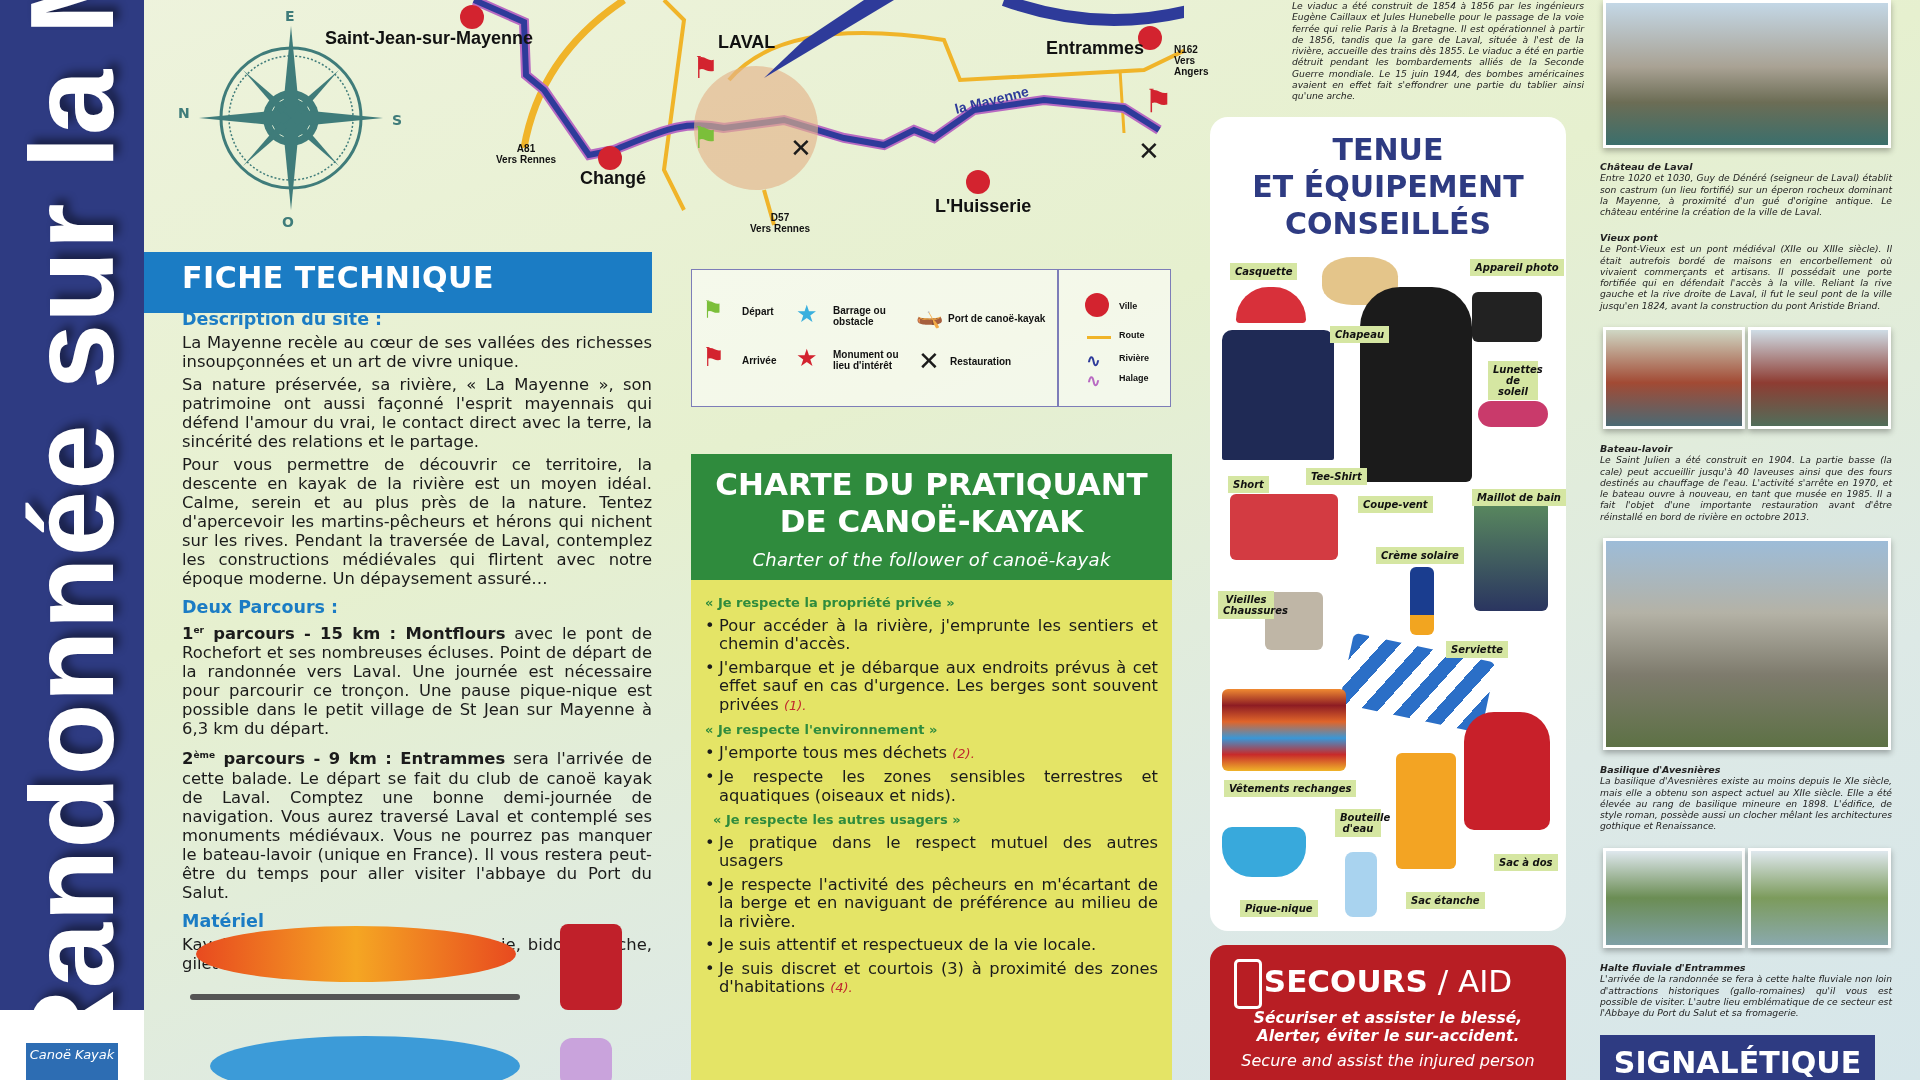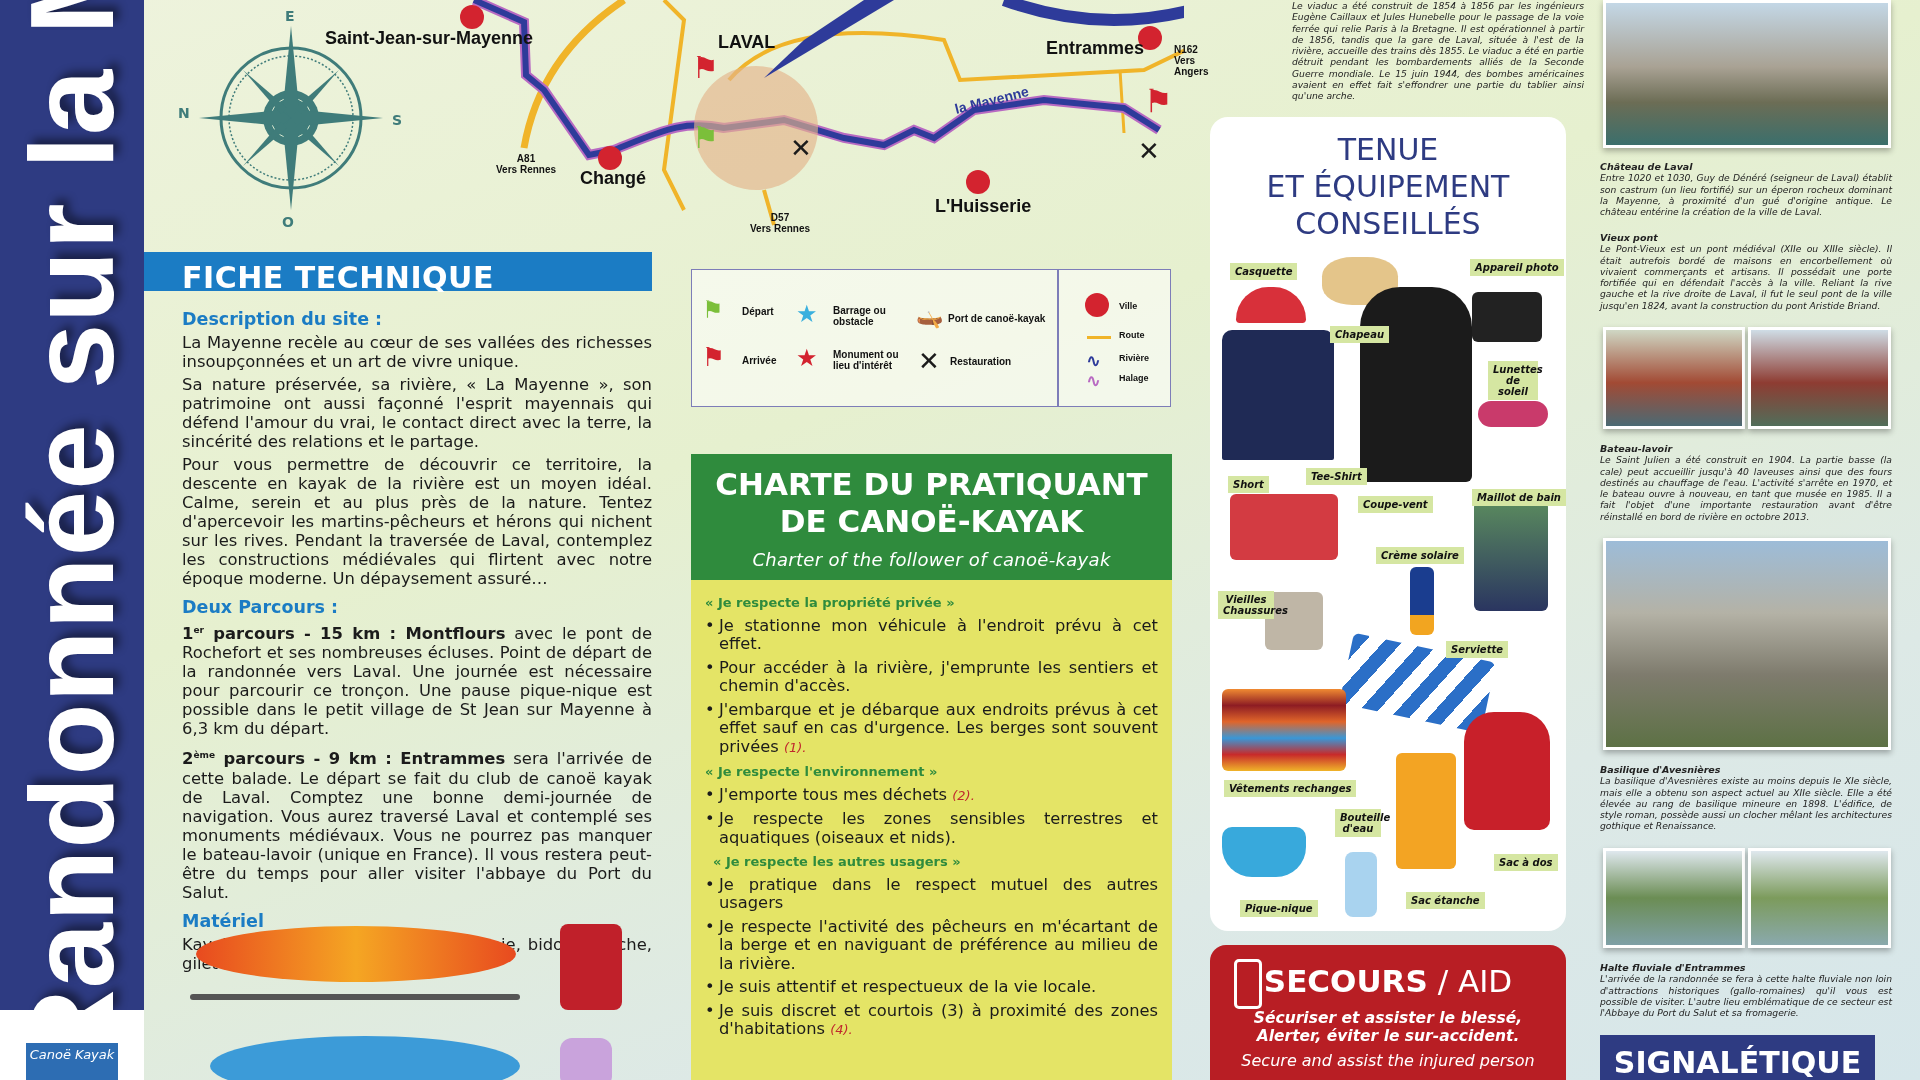--- a/index.html
+++ b/index.html
@@ -10,21 +10,21 @@
 #banner{left:0;top:0;width:144px;height:1010px;background:#2e3b82}
 #banner .title{position:absolute;left:72px;top:505px;transform:translate(-50%,-50%) rotate(-90deg);white-space:nowrap;font-family:"Liberation Sans",sans-serif;font-weight:700;font-size:118px;color:#fff;letter-spacing:1px;text-shadow:6px 6px 8px rgba(0,0,0,.45)}
 #logo-area{left:0;top:1010px;width:144px;height:70px;background:#fff}
 #logo{left:26px;top:1043px;width:92px;height:40px;background:#2d6db3;color:#fff;font-size:13px;text-align:center;padding-top:4px;font-style:italic}
 
 #map{left:144px;top:0;width:1040px;height:245px}
 .city-dot{position:absolute;width:24px;height:24px;border-radius:50%;background:#d3232f}
 .city-label{position:absolute;font-family:"Liberation Sans",sans-serif;font-weight:700;font-size:18px;color:#111}
 .road-label{position:absolute;font-family:"Liberation Sans",sans-serif;font-weight:700;font-size:10px;color:#111;text-align:center;line-height:1.1}
 
-#fiche-header{left:144px;top:252px;width:508px;height:39px;background:#1b7cc4}
+#fiche-header{left:144px;top:252px;width:508px;height:61px;background:#1b7cc4}
 #fiche-header h1{font-family:"DejaVu Sans",sans-serif;font-weight:900;font-size:30px;color:#fff;padding:8px 0 0 38px;letter-spacing:.5px}
 #fiche{left:182px;top:310px;width:470px;font-size:16.4px;line-height:19px;text-align:justify}
 #fiche h3{color:#1b7cc4;font-size:17.5px;font-weight:700;margin:0 0 4px 0}
 #fiche p{margin:0 0 4px 0}
 #fiche .block{margin-bottom:10px}
 #fiche b{font-weight:700}
 #gear-img{left:190px;top:918px;width:470px;height:162px}
 
 #legend{left:691px;top:269px;width:480px;height:138px;border:1.5px solid #7d7db8;background:rgba(255,255,255,.55)}
 #legend .divider{position:absolute;left:365px;top:0;width:1.5px;height:100%;background:#7d7db8}
@@ -35,21 +35,21 @@
 #charte-head h2{font-family:"DejaVu Sans",sans-serif;font-weight:900;font-size:31px;line-height:37px;padding-top:12px}
 #charte-head .sub{font-style:italic;font-size:18px;margin-top:9px;letter-spacing:.3px}
 #charte-body{padding:8px 14px 0 14px;font-size:16.3px;line-height:18.5px}
 #charte-body h4{color:#2f8b3d;font-size:13px;font-weight:900;margin:6px 0 4px 0}
 #charte-body ul{list-style:none}
 #charte-body li{position:relative;padding-left:14px;margin-bottom:5px;text-align:justify}
 #charte-body li:before{content:"•";position:absolute;left:0}
 .ref{color:#c0282d;font-style:italic;font-size:13px}
 
 #tenue{left:1210px;top:117px;width:356px;height:814px;background:#fff;border-radius:18px}
-#tenue h2{font-family:"DejaVu Sans",sans-serif;font-weight:400;color:#2e3b82;font-size:30px;line-height:37px;text-align:center;margin-top:14px}
+#tenue h2{font-family:"DejaVu Sans",sans-serif;font-weight:700;color:#2e3b82;font-size:30px;line-height:37px;text-align:center;margin-top:14px}
 .tag{position:absolute;background:#d5e6a2;font-weight:700;font-style:italic;font-size:10px;line-height:11px;padding:3px 5px;text-align:center;color:#111;white-space:nowrap}
 .item{position:absolute;border-radius:6px}
 
 #secours{left:1210px;top:945px;width:356px;height:135px;background:#b81e24;border-radius:16px 16px 0 0;color:#fff;text-align:center}
 #secours .phone{position:absolute;left:24px;top:14px;width:28px;height:50px;border:3px solid #fff;border-radius:5px}
 #secours .ttl{font-size:31px;margin-top:18px;}
 #secours .ttl b{font-weight:900}
 #secours .fr{font-weight:700;font-style:italic;font-size:15.5px;line-height:18px;margin-top:10px}
 #secours .en{font-style:italic;font-size:16px;margin-top:6px}
 .pic{position:absolute;border:3px solid #fff;box-shadow:0 3px 6px rgba(0,0,0,.3)}
@@ -107,21 +107,21 @@
   <div class="city-label" style="left:181px;top:28px">Saint-Jean-sur-Mayenne</div>
   <div class="city-label" style="left:574px;top:32px">LAVAL</div>
   <div class="city-dot" style="left:454px;top:146px"></div>
   <div class="city-label" style="left:436px;top:168px">Changé</div>
   <div class="city-dot" style="left:822px;top:170px"></div>
   <div class="city-label" style="left:791px;top:196px">L'Huisserie</div>
   <div class="city-dot" style="left:994px;top:26px"></div>
   <div class="city-label" style="left:902px;top:38px">Entrammes</div>
   <div class="abs" style="left:810px;top:92px;transform:rotate(-14deg);color:#2e3b9a;font-weight:700;font-size:14px;font-family:'Liberation Sans',sans-serif">la Mayenne</div>
 
-  <div class="road-label" style="left:352px;top:153px">
+  <div class="road-label" style="left:352px;top:143px">
       <div>A81</div>
       <div>Vers Rennes</div>
     </div>
   <div class="road-label" style="left:606px;top:212px">
       <div>D57</div>
       <div>Vers Rennes</div>
     </div>
   <div class="road-label" style="left:1030px;top:44px;text-align:left">
       <div>N162</div>
       <div>Vers Angers</div>
@@ -190,21 +190,20 @@
   <div id="charte-head">
     <h2>
         <div>CHARTE DU PRATIQUANT</div>
         <div>DE CANOË-KAYAK</div>
       </h2>
     <div class="sub">Charter of the follower of canoë-kayak</div>
   </div>
   <div id="charte-body">
     <h4>« Je respecte la propriété privée »</h4>
     <ul>
-      <li><span>Je stationne mon véhicule à l'endroit prévu à cet effet.</span></li>
       <li><span>Pour accéder à la rivière, j'emprunte les sentiers et chemin d'accès.</span></li>
       <li><span>J'embarque et je débarque aux endroits prévus à cet effet sauf en cas d'urgence. Les berges sont souvent privées </span><span class="ref">(1).</span></li>
     </ul>
     <h4>« Je respecte l'environnement »</h4>
     <ul>
       <li><span>J'emporte tous mes déchets </span><span class="ref">(2).</span></li>
       <li><span>Je respecte les zones sensibles terrestres et aquatiques (oiseaux et nids).</span></li>
     </ul>
     <h4 style="padding-left:8px">« Je respecte les autres usagers »</h4>
     <ul>

